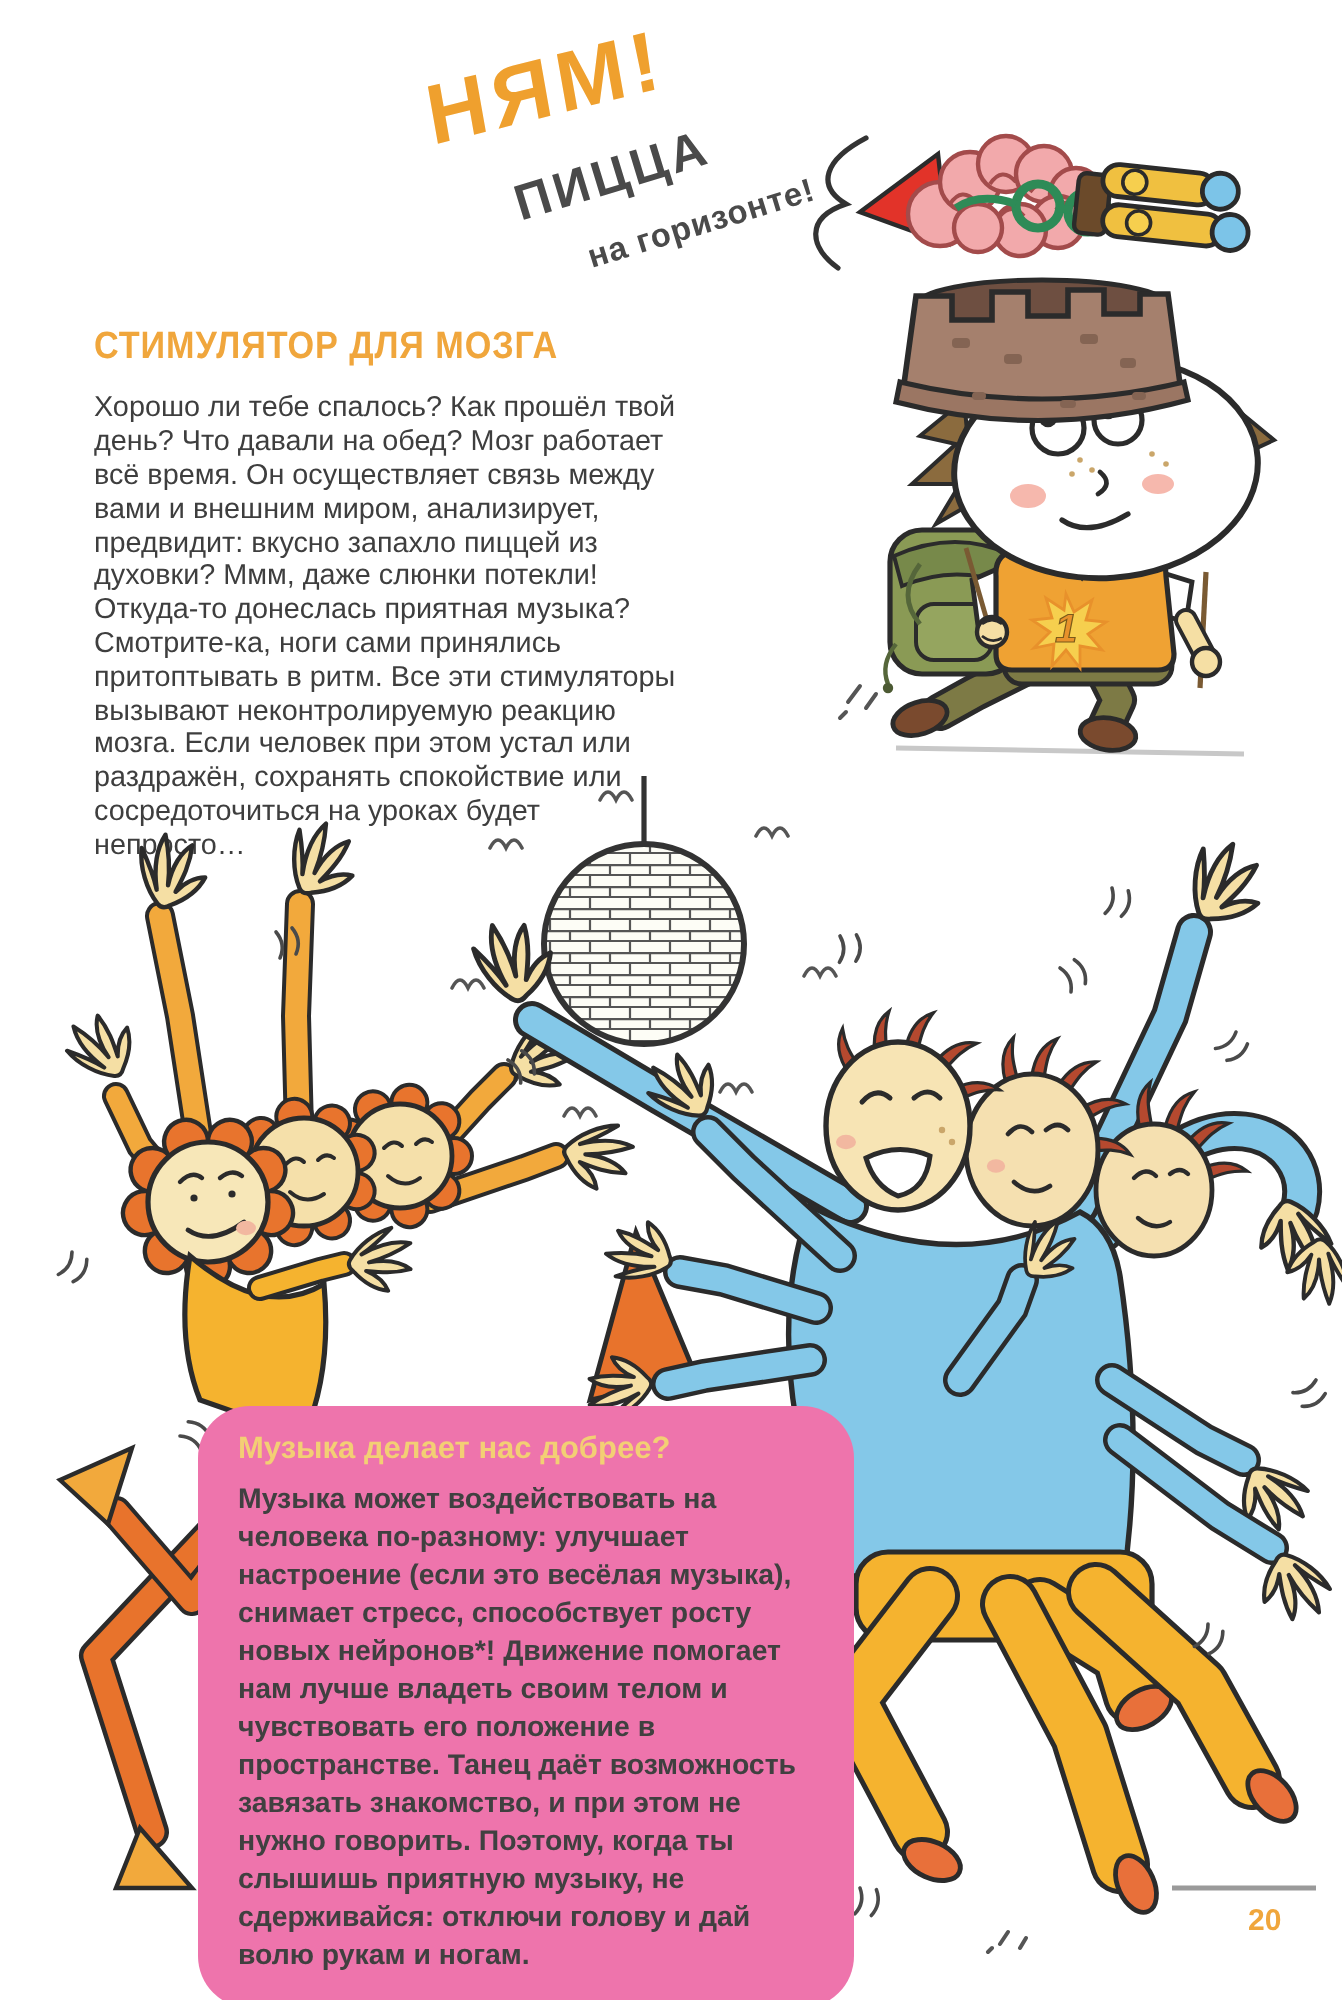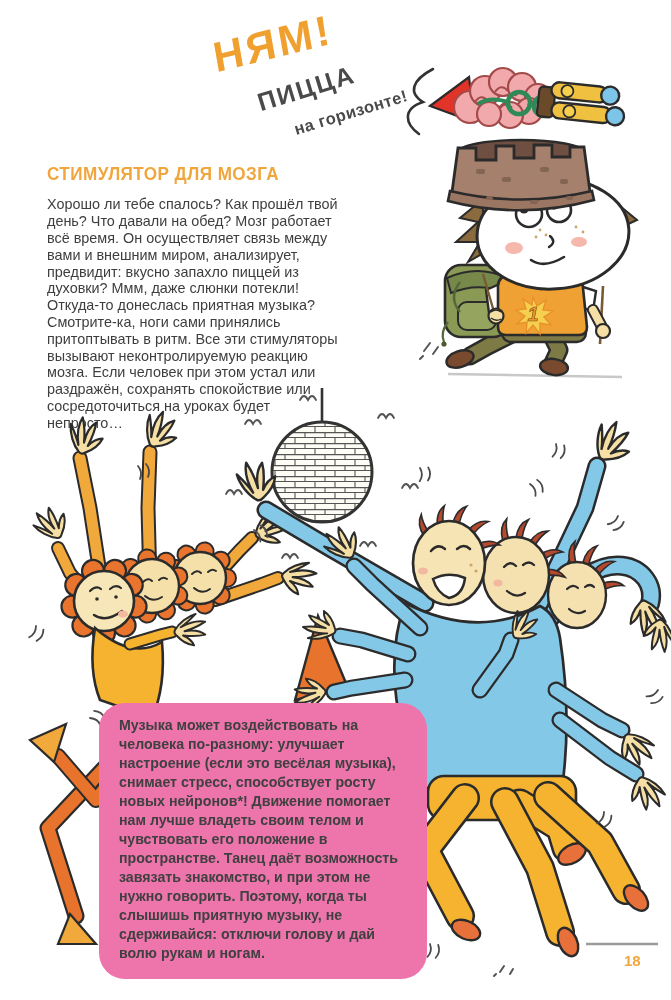--- a/index.html
+++ b/index.html
@@ -353,17 +353,18 @@
       <use href="#mot" transform="translate(658,302) rotate(70)"></use>
         <use href="#mot" transform="translate(604,424) rotate(40)"></use>
       <use href="#mot" transform="translate(90,330) rotate(-46)"></use>
         <use href="#mot" transform="translate(240,332) rotate(30)"></use>
       <use href="#mot" transform="translate(430,556) rotate(20)"></use>
         <use href="#mot" transform="translate(530,96) rotate(-16)"></use>
     </g>
   </svg>
 
   <div class="abs callout">
+    <h2>Музыка делает нас добрее?</h2>
     <p>Музыка может воздействовать на человека по-разному: улучшает настроение (если это весёлая музыка), снимает стресс, способствует росту новых нейронов*! Движение помогает нам лучше владеть своим телом и чувствовать его положение в пространстве. Танец даёт возможность завязать знакомство, и при этом не нужно говорить. Поэтому, когда ты слышишь приятную музыку, не сдерживайся: отключи голову и дай волю рукам и ногам.</p>
   </div>
 
-  <div class="abs pagenum">18</div>
+  <div class="abs pagenum">20</div>
 </div>
 
 </body></html>

